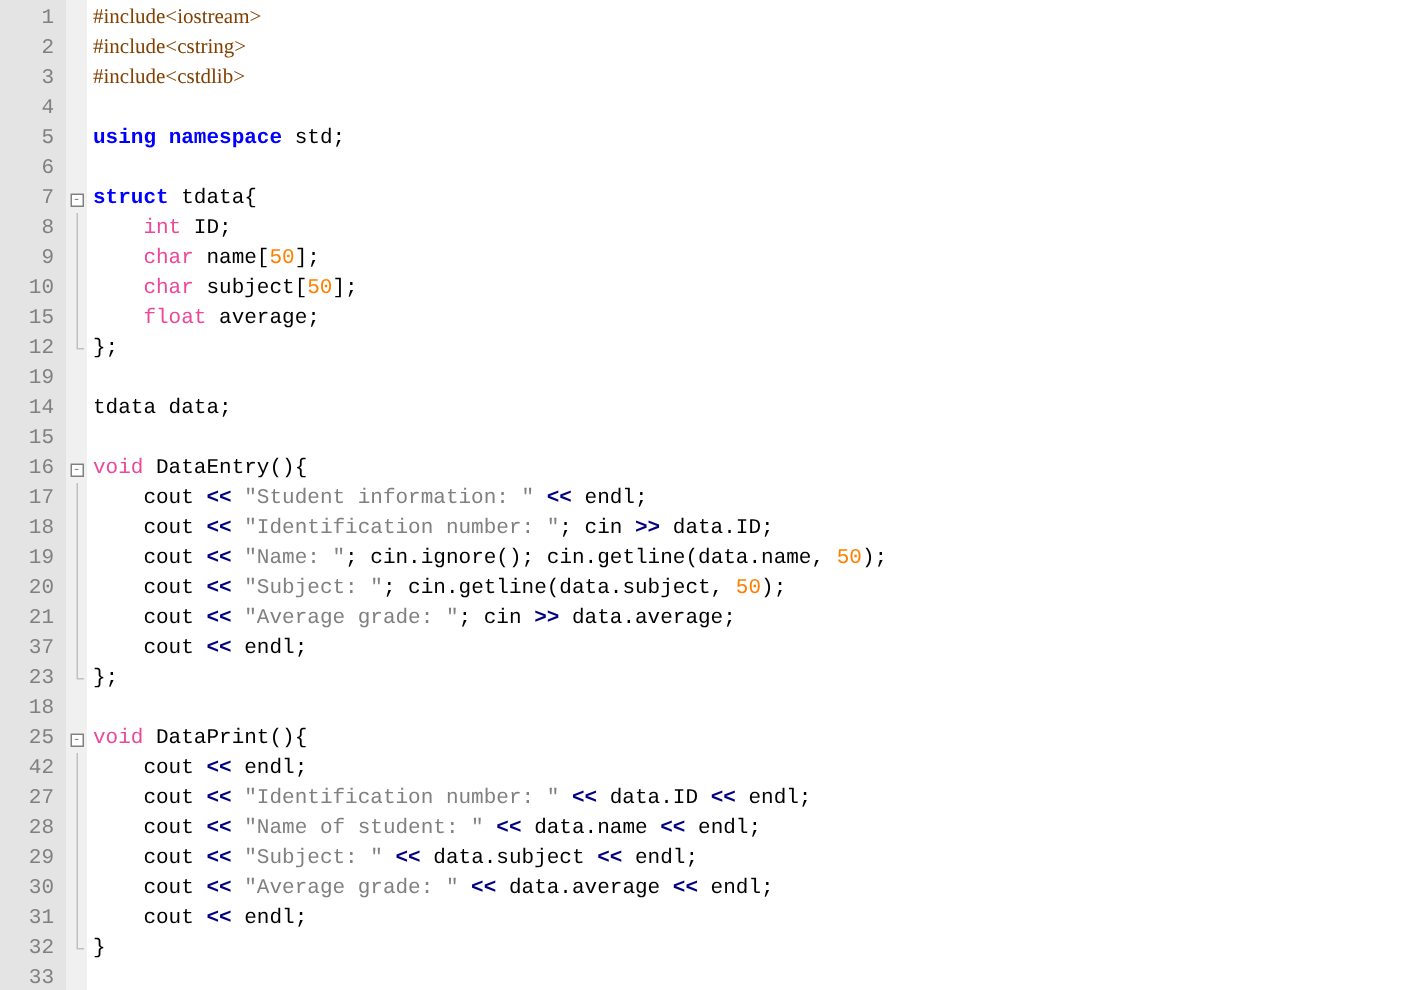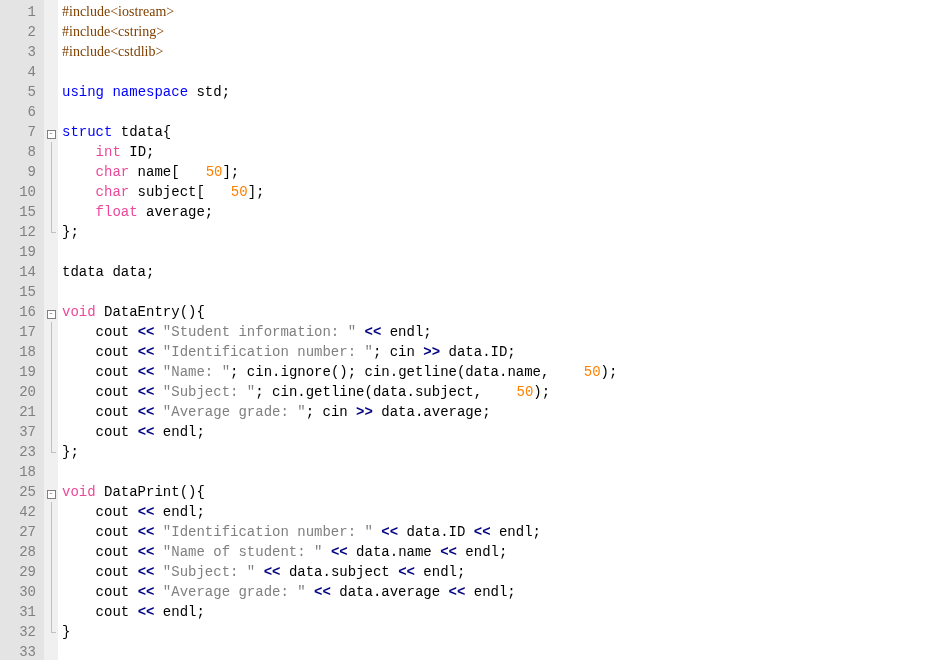--- a/index.html
+++ b/index.html
@@ -68,23 +68,23 @@
 }
 .code {
   flex: 1;
   padding: 2px 4px;
   line-height: 20px;
   white-space: pre;
   background: #fff;
 }
 .code div { height: 20px; }
 .pp { color: #804000; font-family: Liberation Serif, serif; }
-.kw { color: #0000ff; font-weight: normal; }
+.kw { color: #0000ff; font-weight: bold; }
 .ty { color: #ec4899; }
-.num { color: #ff8000; margin-left: 26px; }
+.num { color: #ff8000; }
 .str { color: #808080; }
 .op { color: #000080; font-weight: bold; }
 .pn { color: #000000; }
 </style>
 </head>
 <body>
 
 <div class="gutter">
     <div>1</div>
     <div>2</div>

